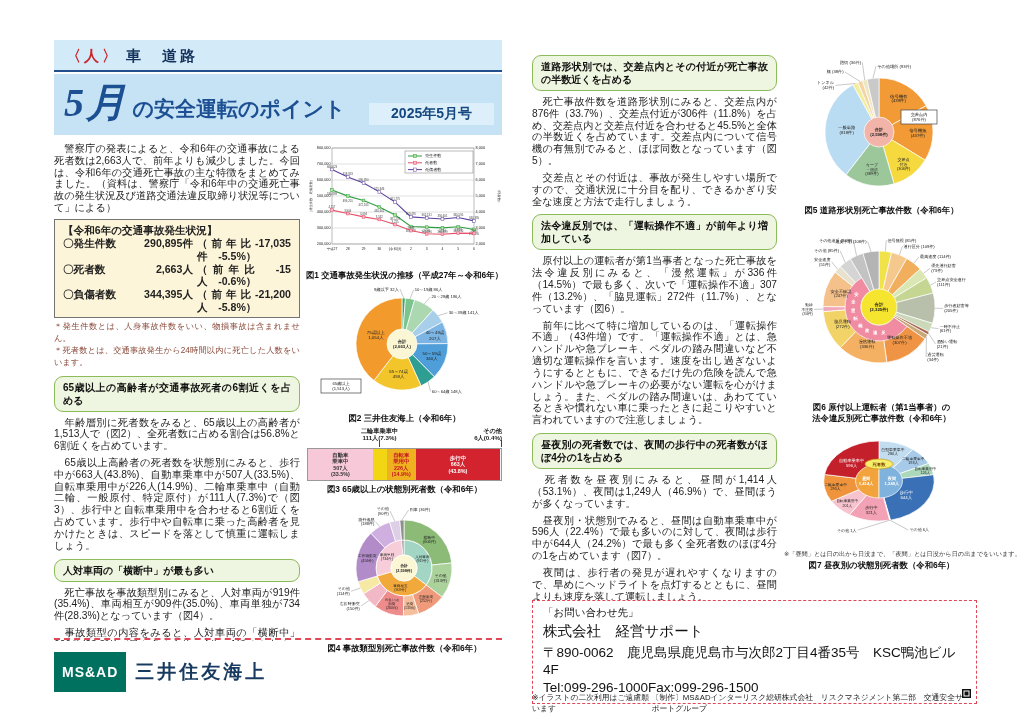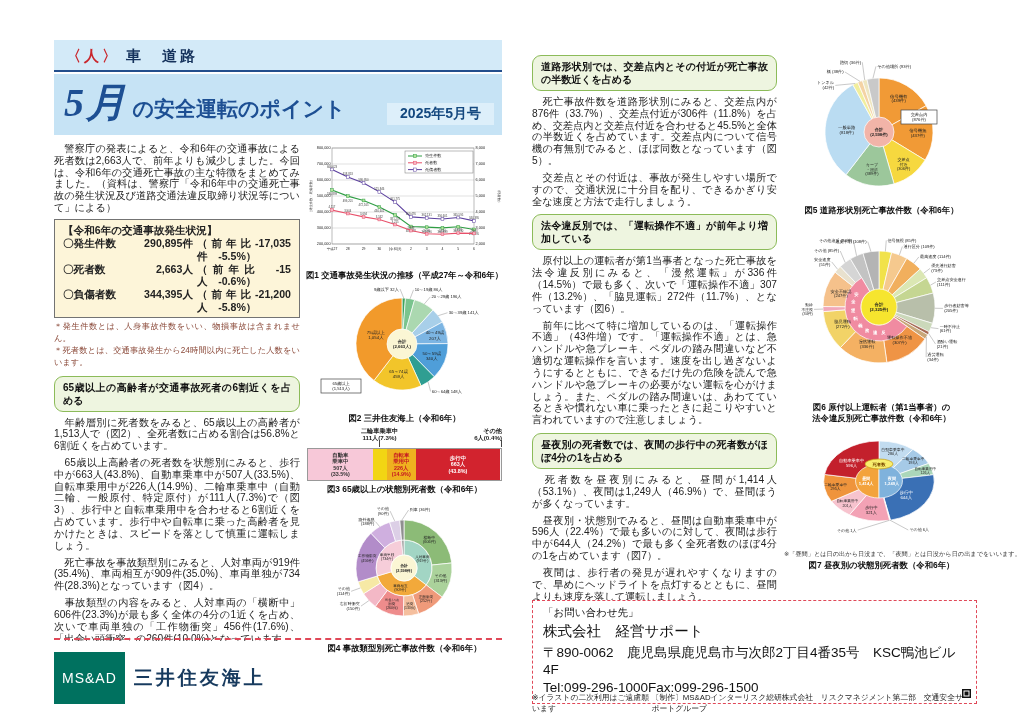--- a/index.html
+++ b/index.html
@@ -10,21 +10,21 @@
 
   
   .kicker{background:#d3eaf8;border-bottom:2px solid #234e8c;padding:7px 12px 4px;
           font-size:15px;font-weight:bold;letter-spacing:3px;color:#15325c;}
   .kicker .tag{color:#c9252b;margin-right:6px;}
   .titlebar{background:#c6e3f5;margin-top:2px;padding:1px 10px 5px;position:relative;}
   .month{font-family:"Liberation Serif","DejaVu Serif",serif;font-style:italic;font-weight:bold;
          font-size:40px;color:#1d4f93;letter-spacing:2px;}
   .trest{font-size:21px;font-weight:bold;color:#1d4f93;}
   .issue{position:absolute;right:8px;bottom:10px;font-size:14px;font-weight:bold;color:#14487f;
-         background:#ddeffa;padding:2px 13px;}
+         background:#ddeffa;padding:2px 22px;}
 
   .cols{display:flex;gap:7px;margin-top:6px;}
   .textcol{width:246px;font-size:10.2px;line-height:1.16;text-align:justify;overflow:hidden;}
   .page-left .textcol{height:500px;}
   .page-right .textcol{width:250px;height:552px;}
   .textcol p{margin:2px 0 5px;}
   .figcol{width:195px;}
   figure{margin:0 0 3px;}
   figcaption{font-size:8.4px;font-weight:bold;text-align:center;white-space:nowrap;
              margin:1px -12px 0;color:#111;}
@@ -36,21 +36,21 @@
   .srow .sl{width:64px;}
   .srow .sv{width:66px;text-align:right;}
   .srow .sd{flex:1;padding-left:4px;}
   .notes{font-size:8.2px;color:#8a4838;line-height:1.45;margin:2px 0 3px;}
 
   .sec-h{border:1.6px solid #8cbb59;background:#eef5e0;border-radius:9px;padding:4px 8px;
          font-weight:bold;font-size:10px;line-height:1.3;margin:7px 0 5px;color:#111;}
 
   .divider{position:absolute;left:0;right:0;top:598px;border-top:2px dashed #e04858;}
   .brandrow{position:absolute;left:0;top:612px;display:flex;align-items:center;gap:9px;}
-  .mslogo{background:#00715f;color:#fff;font-weight:normal;font-size:14px;padding:18px 8px;letter-spacing:1px;}
+  .mslogo{background:#00715f;color:#fff;font-weight:bold;font-size:14px;padding:12px 8px;letter-spacing:1px;}
   .msname{font-size:19px;font-weight:bold;color:#173a5e;letter-spacing:3px;}
 
   .contact{position:absolute;left:0;right:2px;top:558px;border:1.6px dashed #e04858;
            padding:5px 10px 8px;font-size:10.5px;color:#111;}
   .c-company{font-size:14.5px;margin-top:2px;}
   .c-addr{font-size:13.5px;margin-top:3px;}
   .c-telrow{font-size:13.5px;margin-top:3px;display:flex;}
   .corner-sq{position:absolute;right:5px;bottom:5px;width:9px;height:9px;background:#111;
              box-shadow:inset 0 0 0 1.5px #111, inset 0 0 0 2.5px #fff;}
   .footrow{position:absolute;left:0;right:16px;top:650px;display:flex;justify-content:space-between;
@@ -109,20 +109,21 @@
 
         <div class="notes">
           <div>＊発生件数とは、人身事故件数をいい、物損事故は含まれません。</div>
           <div>＊死者数とは、交通事故発生から24時間以内に死亡した人数をいいます。</div>
         </div>
 
         <div class="sec-h">65歳以上の高齢者が交通事故死者の6割近くを占める</div>
         <p>　年齢層別に死者数をみると、65歳以上の高齢者が1,513人で（図2）、全死者数に占める割合は56.8%と6割近くを占めています。</p>
         <p>　65歳以上高齢者の死者数を状態別にみると、歩行中が663人(43.8%)、自動車乗車中が507人(33.5%)、自転車乗用中が226人(14.9%)、二輪車乗車中（自動二輪、一般原付、特定原付）が111人(7.3%)で（図3）、歩行中と自転車乗用中を合わせると6割近くを占めています。歩行中や自転車に乗った高齢者を見かけたときは、スピードを落として慎重に運転しましょう。</p>
 
+        <div class="sec-h">人対車両の「横断中」が最も多い</div>
         <p>　死亡事故を事故類型別にみると、人対車両が919件(35.4%)、車両相互が909件(35.0%)、車両単独が734件(28.3%)となっています（図4）。</p>
         <p>　事故類型の内容をみると、人対車両の「横断中」606件(23.3%)が最も多く全体の4分の1近くを占め、次いで車両単独の「工作物衝突」456件(17.6%)、「出会い頭衝突」の260件(10.0%)となっています。</p>
 
       </div>
 
       <div class="figcol">
         <figure>
           <svg id="fig1svg" width="195" viewBox="0 0 195 124">
               <line x1="25" y1="103" x2="167" y2="103" stroke="#aaa" stroke-width="0.35"></line>
               <text text-anchor="end" font-size="3.8" fill="#222" font-weight="normal"><tspan x="23.5" y="104.33">200,000</tspan></text>

